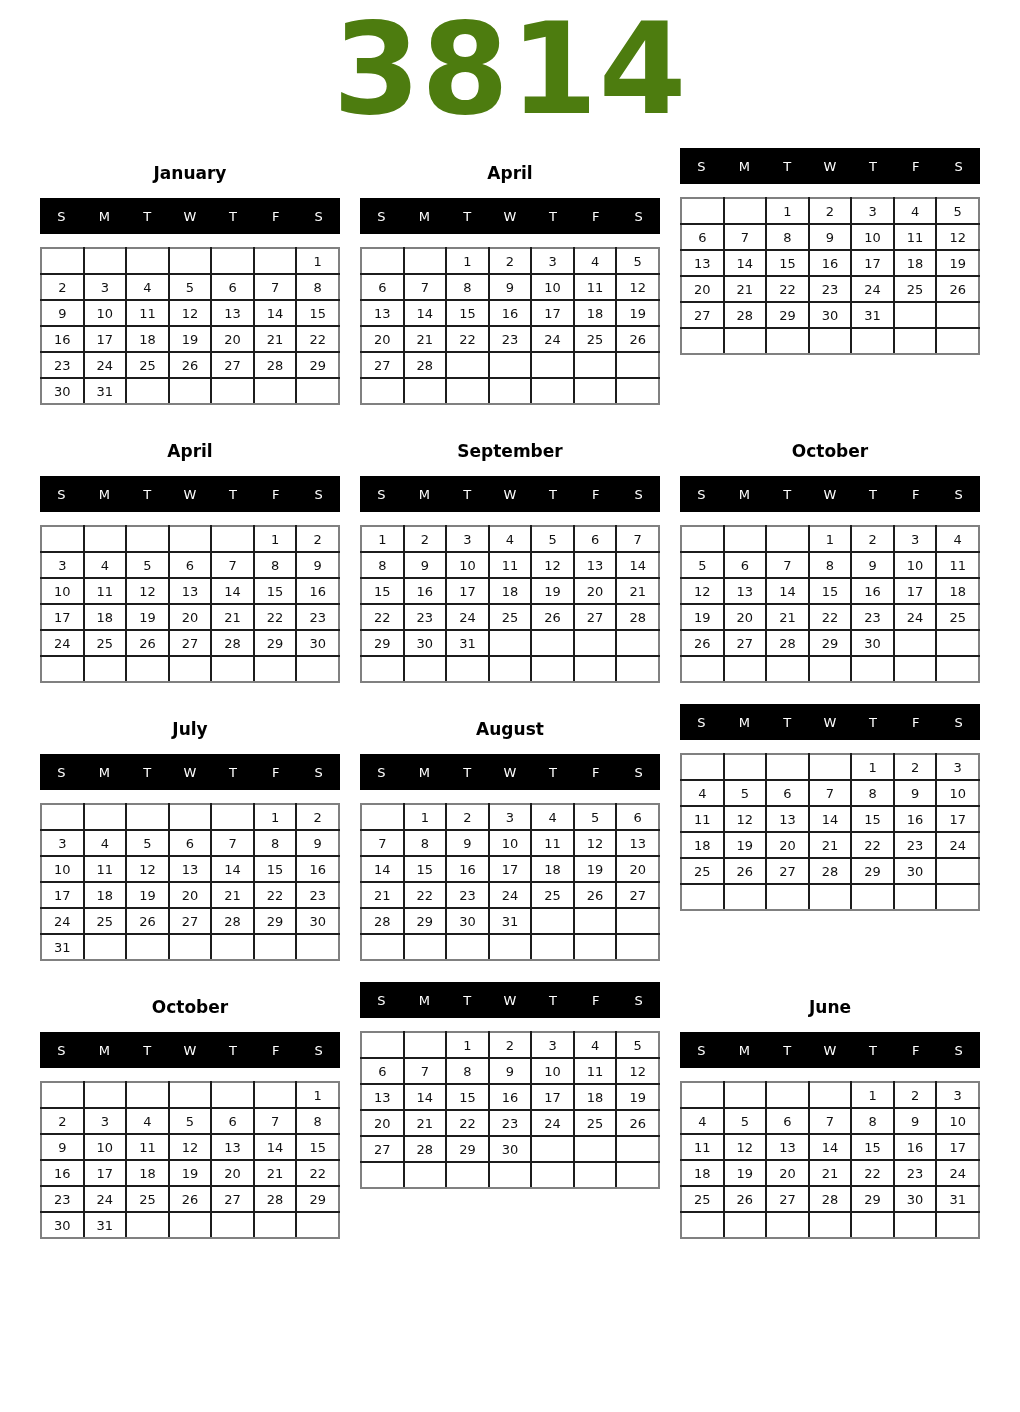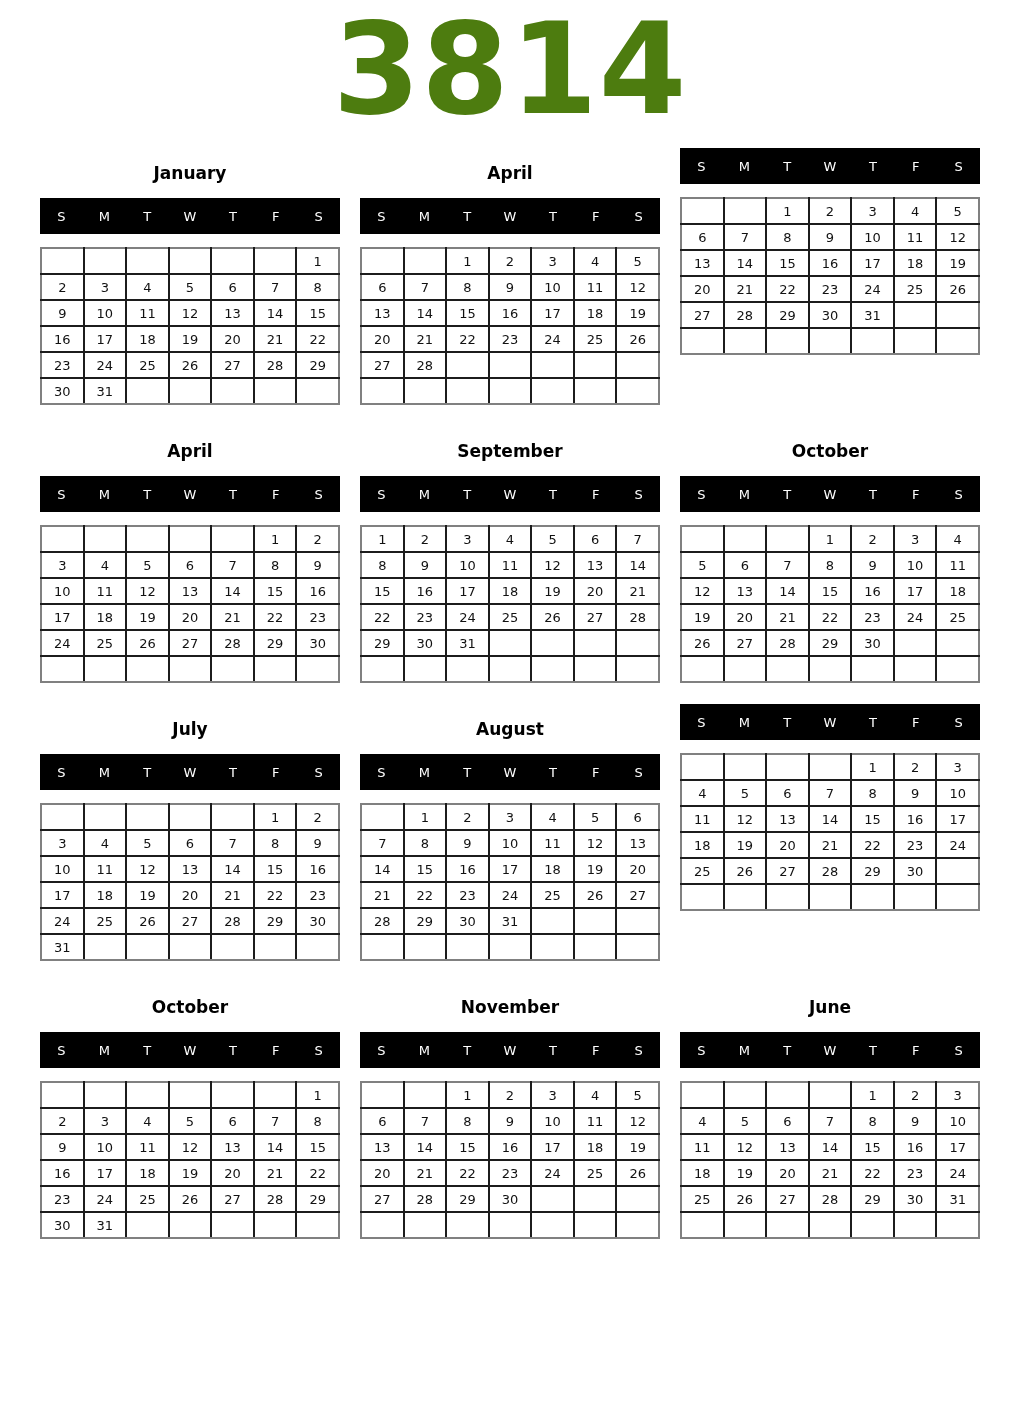--- a/index.html
+++ b/index.html
@@ -790,21 +790,20 @@
               <td></td>
               <td></td>
               <td></td>
               <td></td>
             </tr>
           </tbody>
         </table>
   </div>
 
   <div class="month">
-    <div class="month-name">November</div>
     <div class="weekday-header">
           <span class="wd">S</span>
           <span class="wd">M</span>
           <span class="wd">T</span>
           <span class="wd">W</span>
           <span class="wd">T</span>
           <span class="wd">F</span>
           <span class="wd">S</span>
         </div>
     <table class="days">

